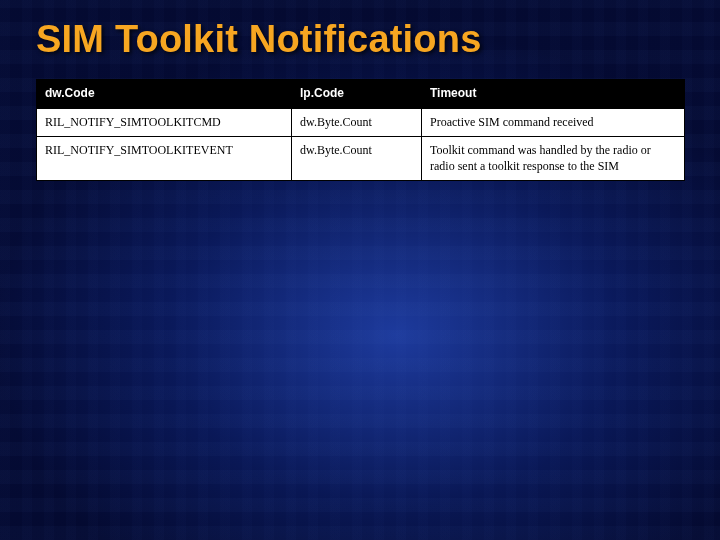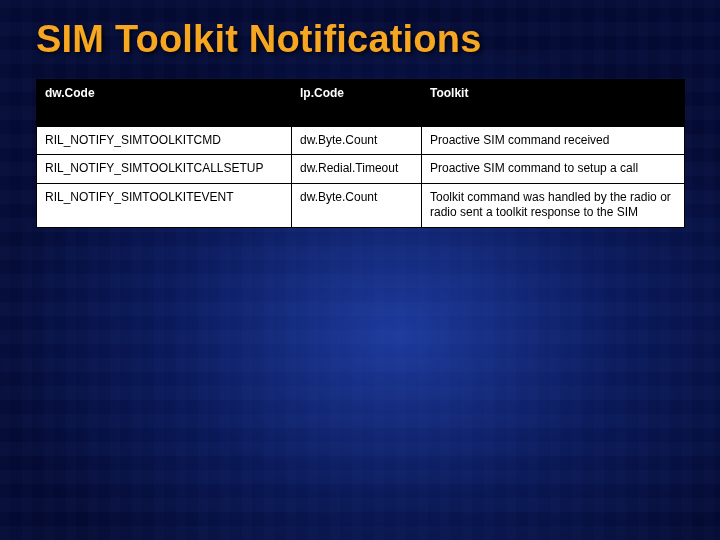--- a/index.html
+++ b/index.html
@@ -50,31 +50,32 @@
     line-height: 1.3;
   }
   table.notif col.c1 { width: 255px; }
   table.notif col.c2 { width: 130px; }
   table.notif col.c3 { width: 263px; }
   table.notif th {
     background: #000000;
     color: #ffffff;
     text-align: left;
     font-weight: 700;
-    padding: 6px 8px 24px 8px;
+    padding: 6px 8px 6px 8px;
     border: 1px solid #000;
     vertical-align: top;
   }
   table.notif td {
     background: #ffffff;
     color: #000000;
     padding: 6px 8px 6px 8px;
     border: 1px solid #000;
     vertical-align: top;
     word-wrap: break-word;
+    font-family: Liberation Serif, serif;
   }
   table.notif td.comment {
     padding-left: 8px;
     margin-top: 44px;
   }
   table.notif tr.last td.comment {
     
   }
 </style>
 </head>
@@ -86,33 +87,28 @@
   <table class="notif">
     <colgroup>
       <col class="c1">
         <col class="c2">
         <col class="c3">
     </colgroup>
     <thead>
       <tr>
         <th>dw.Code</th>
         <th>lp.Code</th>
-        <th>Toolkit</th>
+        <th>Timeout</th>
       </tr>
     </thead>
     <tbody>
       <tr>
         <td>RIL_NOTIFY_SIMTOOLKITCMD</td>
         <td>dw.Byte.Count</td>
         <td class="comment">Proactive SIM command received</td>
-      </tr>
-      <tr>
-        <td>RIL_NOTIFY_SIMTOOLKITCALLSETUP</td>
-        <td>dw.Redial.Timeout</td>
-        <td class="comment">Proactive SIM command to setup a call</td>
       </tr>
       <tr class="last">
         <td>RIL_NOTIFY_SIMTOOLKITEVENT</td>
         <td>dw.Byte.Count</td>
         <td class="comment">Toolkit command was handled by the radio or radio sent a toolkit response to the SIM</td>
       </tr>
     </tbody>
   </table>
 </div>
 

